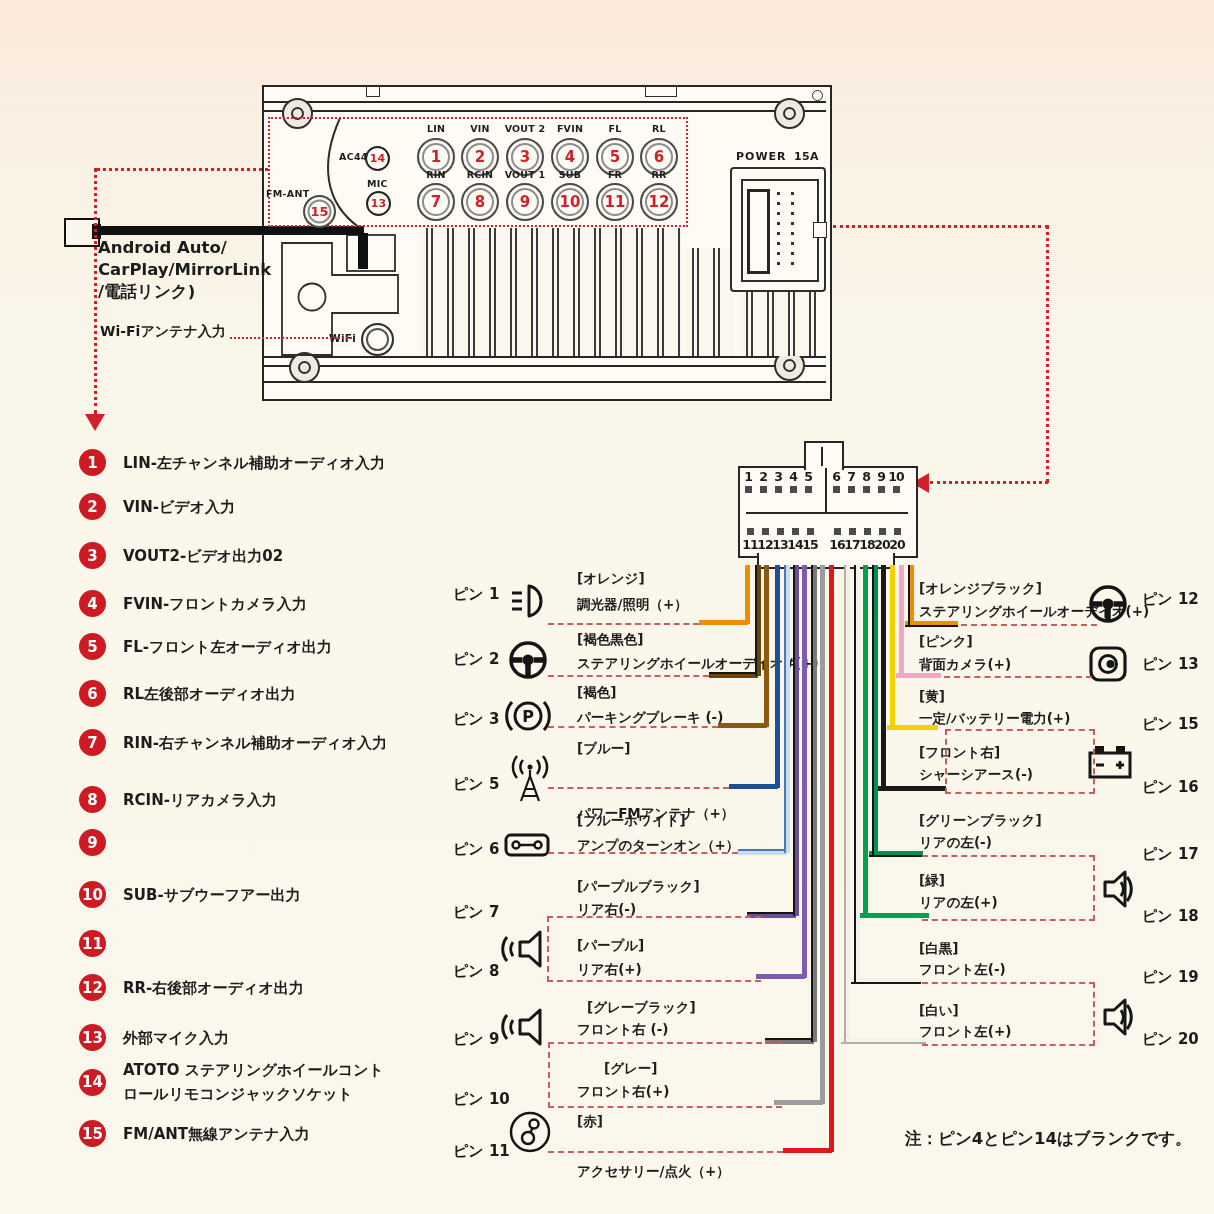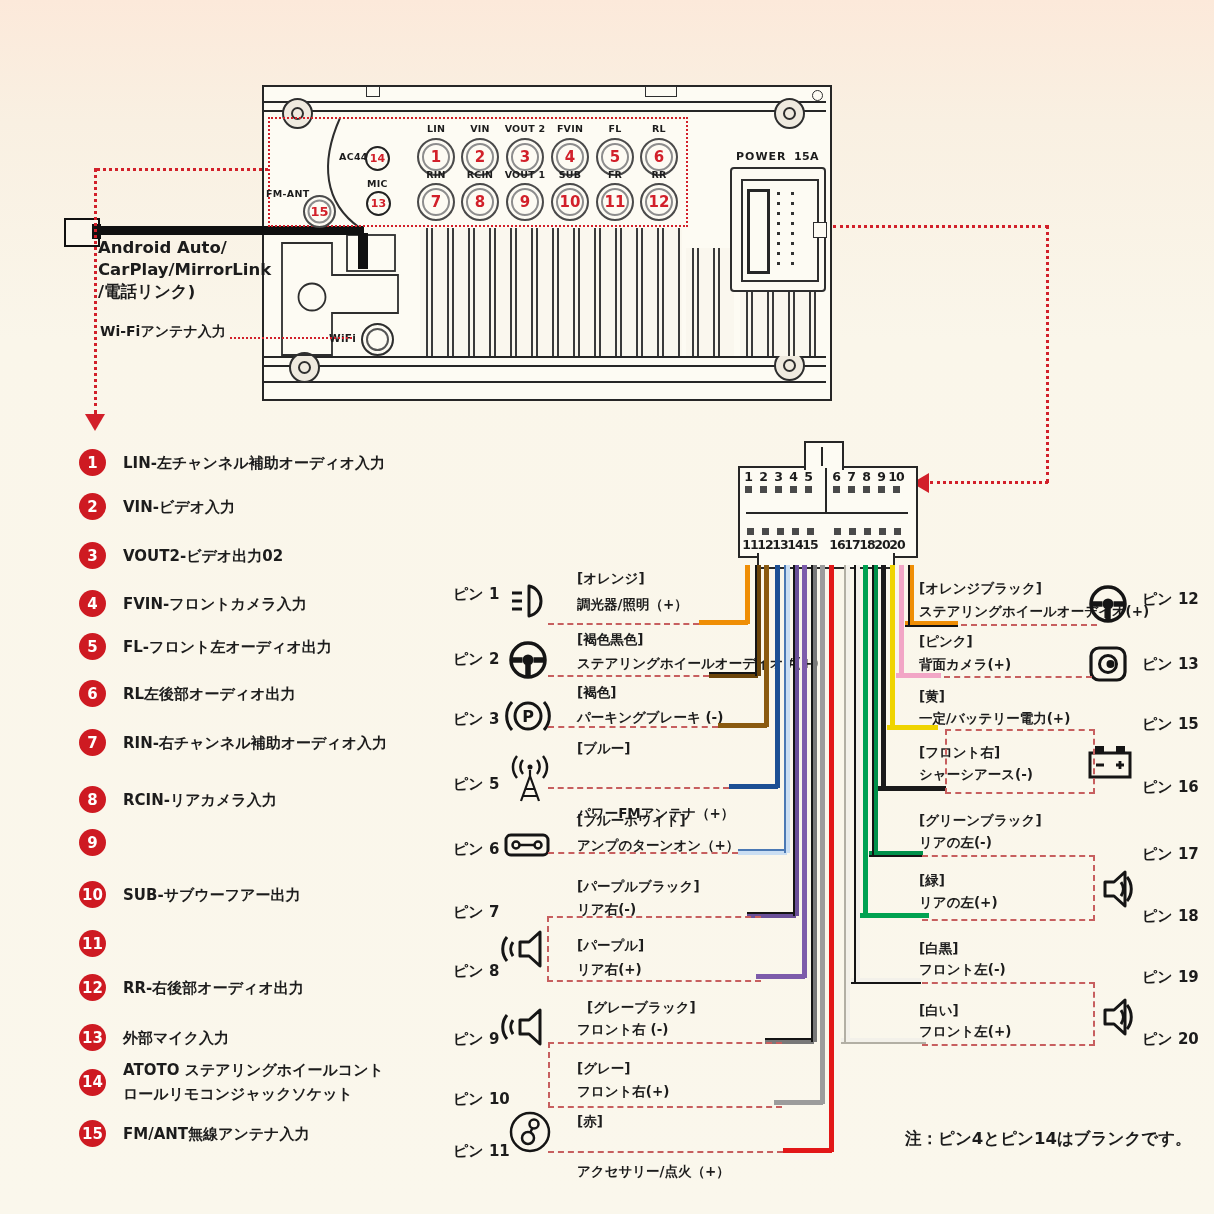--- a/index.html
+++ b/index.html
@@ -381,21 +381,21 @@
         <path d="M13 16 a12 12 0 0 0 0 14 M7 11 a19 19 0 0 0 0 24" stroke="#151515" fill="none" stroke-width="3"></path>
       </svg></div>
     <div class="abs" style="left: 756px; top: 974px; width: 49px; height: 5px; background: rgb(125, 92, 171);"></div>
     <div class="abs" style="left: 802px; top: 565px; height: 413px; width: 5px; background: rgb(125, 92, 171);"></div>
     <div class="abs pin-label" style="left: 453px; top: 1030px;">ピン 9</div>
     <div class="abs wtxt" style="left: 577px; top: 999px; margin-left: 10px;">[グレーブラック]</div>
     <div class="abs wtxt" style="left: 577px; top: 1021px;">フロント右 (-)</div>
     <div class="abs" style="left: 765px; top: 1038px; width: 49px; height: 4px; background: rgb(120, 120, 120); border-top: 2px solid rgb(20, 20, 20);"></div>
     <div class="abs" style="left: 811px; top: 565px; height: 477px; width: 4px; background: rgb(120, 120, 120); border-left: 2px solid rgb(20, 20, 20);"></div>
     <div class="abs pin-label" style="left: 453px; top: 1090px;">ピン 10</div>
-    <div class="abs wtxt" style="left: 577px; top: 1060px;">[グレー]</div>
+    <div class="abs wtxt" style="left: 604px; top: 1060px;">[グレー]</div>
     <div class="abs wtxt" style="left: 577px; top: 1083px;">フロント右(+)</div>
     <div class="abs" style="left: 500px; top: 1004px; width: 48px; height: 46px;"><svg width="48" height="46" viewBox="0 0 48 46">
         <path d="M29 16 h-9 v14 h9 l11 10 V6 Z" stroke="#151515" fill="none" stroke-width="3" stroke-linejoin="round"></path>
         <path d="M13 16 a12 12 0 0 0 0 14 M7 11 a19 19 0 0 0 0 24" stroke="#151515" fill="none" stroke-width="3"></path>
       </svg></div>
     <div class="abs" style="left: 774px; top: 1100px; width: 49px; height: 5px; background: rgb(156, 156, 156);"></div>
     <div class="abs" style="left: 820px; top: 565px; height: 539px; width: 5px; background: rgb(156, 156, 156);"></div>
     <div class="abs pin-label" style="left: 453px; top: 1142px;">ピン 11</div>
     <div class="abs wtxt" style="left: 577px; top: 1113px;">[赤]</div>
     <div class="abs wtxt" style="left: 577px; top: 1135px; margin-top: 28px;">アクセサリー/点火（+）</div>

